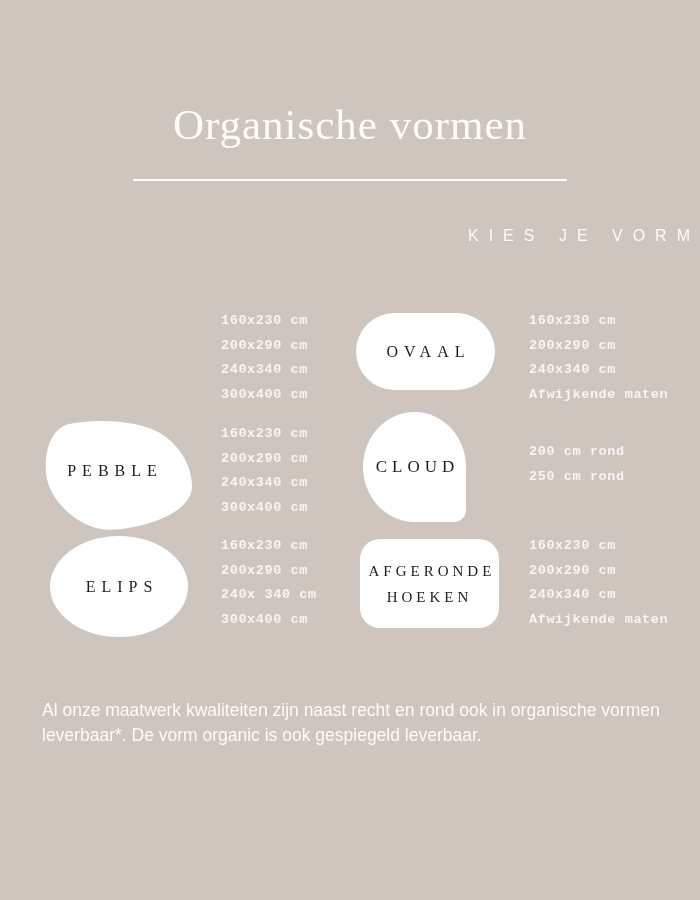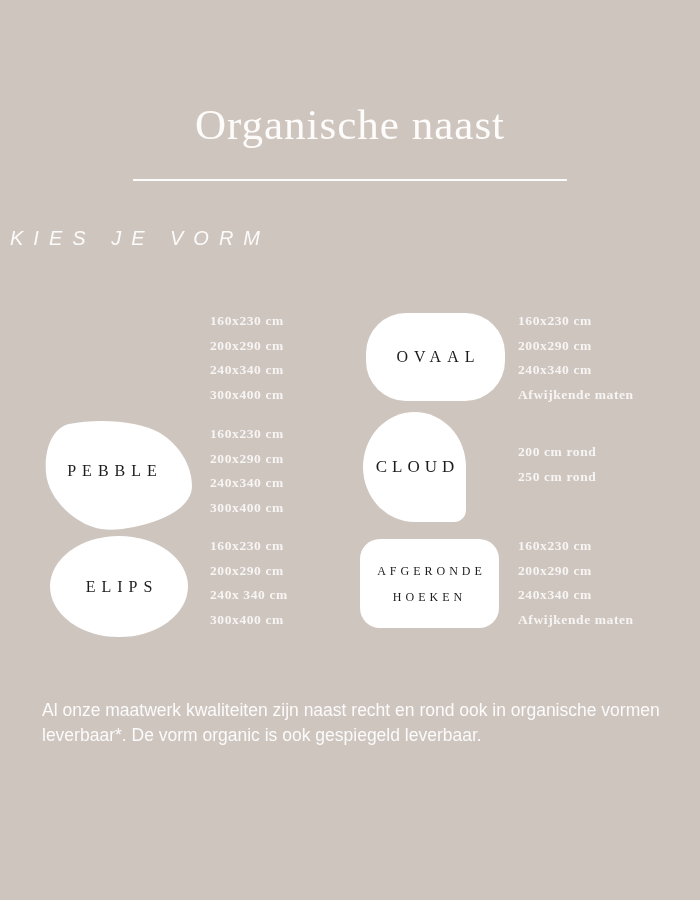--- a/index.html
+++ b/index.html
@@ -23,27 +23,26 @@
   }
   .divider {
     position: absolute;
     top: 179px; left: 133px;
     width: 434px; height: 2px;
     background: #fdfcfa;
   }
   .subtitle {
     position: absolute;
     top: 227px; left: 0; right: 0;
-    text-align: left;
-    font-size: 20px;
+    text-align: right;
+    font-size: 16px;
     font-weight: 400;
     letter-spacing: 10px;
     text-indent: 10px;
     color: rgba(255,255,255,0.92);
-    font-style: italic;
   }
   .shape {
     position: absolute;
     display: flex;
     align-items: center;
     justify-content: center;
   }
   .shape .fill {
     position: absolute;
     inset: 0;
@@ -57,45 +56,46 @@
     font-size: 16px;
     letter-spacing: 6px;
     text-indent: 6px;
     color: #1e1c1a;
     text-align: center;
     white-space: nowrap;
   }
   .shape-label.wrap {
     white-space: normal;
     width: 130px;
-    font-size: 12px;
+    font-size: 15px;
     letter-spacing: 4px;
     text-indent: 4px;
     line-height: 26px;
   }
   #shape-organic { left: 46px; top: 289px; width: 148px; height: 112px; }
-  #shape-ovaal   { left: 366px; top: 313px; width: 139px; height: 88px; }
+  #shape-ovaal   { left: 356px; top: 313px; width: 139px; height: 77px; }
   #shape-ovaal .fill { border-radius: 40px; }
   #shape-pebble  { left: 43px; top: 418px; width: 152px; height: 114px; }
   #shape-pebble .shape-label { transform: translate(-7px,-4px); }
   #shape-cloud   { left: 363px; top: 412px; width: 103px; height: 110px; }
   #shape-cloud .fill { border-radius: 50% 50% 12px 50%; }
   #shape-elips   { left: 50px; top: 536px; width: 138px; height: 101px; }
   #shape-elips .fill { border-radius: 50%; }
   #shape-hoeken  { left: 360px; top: 539px; width: 139px; height: 89px; }
   #shape-hoeken .fill { border-radius: 20px; }
   .sizes {
     position: absolute;
-    font-family: Liberation Serif, serif;
+    font-family: Liberation Mono, monospace;
     font-weight: 700;
     font-size: 13.5px;
     line-height: 24.5px;
     letter-spacing: 0.6px;
     color: rgba(255,255,255,0.82);
     white-space: nowrap;
+    margin-left: 11px;
   }
   #sizes-organic { left: 210px; top: 309px; }
   #sizes-ovaal   { left: 518px; top: 309px; }
   #sizes-pebble  { left: 210px; top: 422px; }
   #sizes-cloud   { left: 518px; top: 440px; }
   #sizes-elips   { left: 210px; top: 534px; }
   #sizes-hoeken  { left: 518px; top: 534px; }
   .footer-paragraph {
     position: absolute;
     left: 42px; top: 698px;
@@ -111,21 +111,21 @@
     font-size: 15.5px;
     line-height: 24px;
     color: rgba(255,255,255,0.88);
   }
 </style>
 </head>
 <body>
 
 <div class="page">
 
-  <div class="title">Organische naast</div>
+  <div class="title">Organische vormen</div>
   <div class="divider"></div>
   <div class="subtitle">KIES JE VORM</div>
 
   <div class="sizes" id="sizes-organic">
     <div>160x230 cm</div>
     <div>200x290 cm</div>
     <div>240x340 cm</div>
     <div>300x400 cm</div>
   </div>
 

